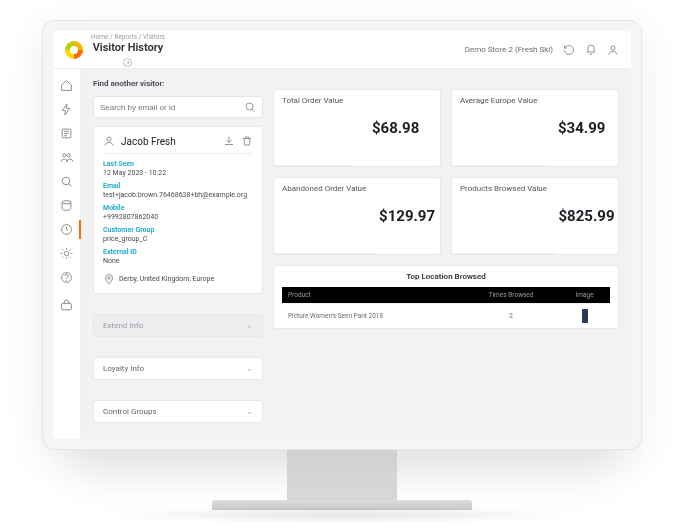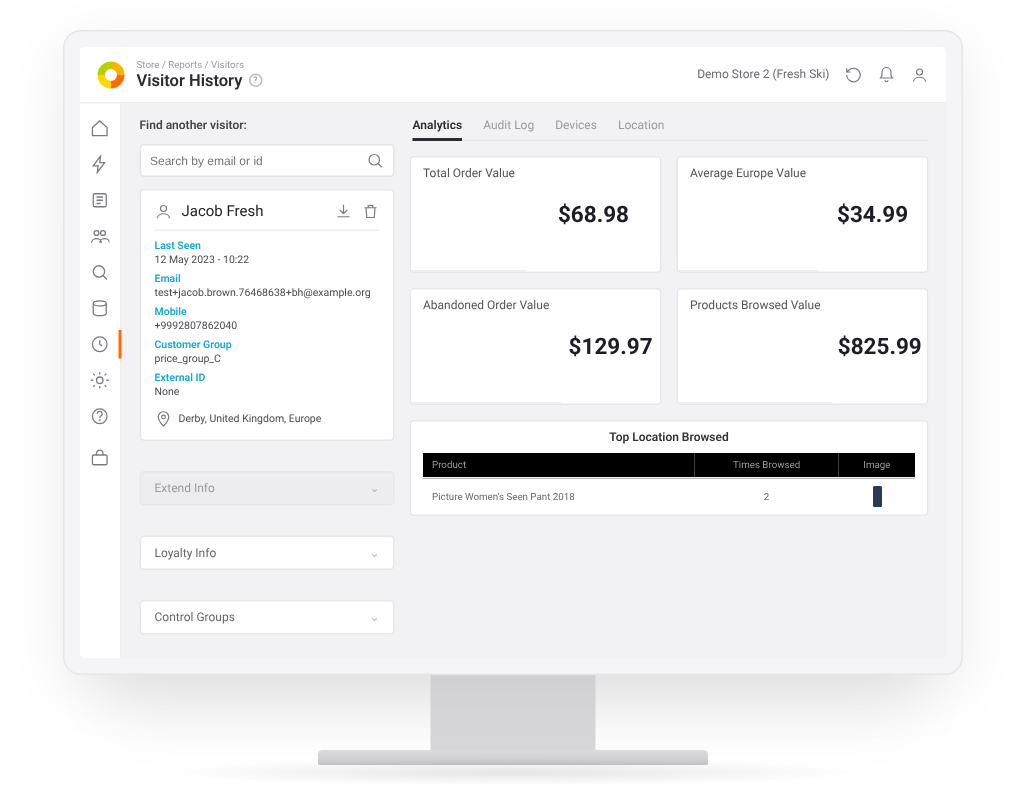--- a/index.html
+++ b/index.html
@@ -28,21 +28,21 @@
 
   .topbar {
     height: 38px; background: #fff; border-bottom: 1px solid #eee;
     display: flex; align-items: center; padding: 0 12px; gap: 8px;
   }
   .logo { width: 18px; height: 18px; position: relative; }
   .logo::before { content:""; position:absolute; inset:0; border-radius:50%;
     background: conic-gradient(#f7b500 0 90deg,#ff6a00 90deg 180deg,#ffd600 180deg 270deg,#b7d100 270deg 360deg); }
   .logo::after  { content:""; position:absolute; inset:5px; border-radius:50%; background:#fff; }
   .crumbs { font-size: 6.5px; color: #9a9aa0; }
-  .title-row { display:flex; align-items:center; gap:4px; }
+  .title-row { display:flex; align-items:center; gap:4px;flex-direction:column; }
   .title { font-size: 11px; font-weight: 600; color: #2b2b33; }
   .help-c { width:9px;height:9px;border:1px solid #bbb;border-radius:50%;display:flex;align-items:center;justify-content:center;font-size:6px;color:#888; }
   .top-right { margin-left:auto; display:flex; align-items:center; gap:10px; font-size:8px; color:#6a6a72; }
   .ico { width:12px;height:12px; display:flex; align-items:center; justify-content:center; color:#7a7a82; }
   .ico svg { width:12px;height:12px; stroke:currentColor; fill:none; stroke-width:1.6; }
 
   .body { flex:1; display:flex; overflow:hidden; }
   .rail {
     width: 28px; background:#fff; border-right:1px solid #eee;
     display:flex; flex-direction:column; align-items:center; gap:11px; padding:10px 0;
@@ -86,21 +86,21 @@
   .thumb { width:6px;height:14px;background:#2a3a55;border-radius:1px;margin:0 auto; }
 </style>
 </head>
 <body>
 
 <div class="monitor">
   <div class="screen">
     <div class="topbar">
       <div class="logo"></div>
       <div>
-        <div class="crumbs">Store / Reports / Visitors</div>
+        <div class="crumbs">Home / Reports / Visitors</div>
         <div class="title-row">
           <div class="title">Visitor History</div>
           <div class="help-c">?</div>
         </div>
       </div>
       <div class="top-right">
         <span>Demo Store 2 (Fresh Ski)</span>
         <span class="ico">
             <svg viewBox="0 0 24 24">
               <path d="M3 12a9 9 0 1 0 3-6.7L3 8"></path>
@@ -270,26 +270,20 @@
               <span>Loyalty Info</span>
               <span class="chev">⌄</span>
             </div>
           <div class="acc">
               <span>Control Groups</span>
               <span class="chev">⌄</span>
             </div>
         </div>
 
         <div class="right">
-          <div class="tabs">
-            <span class="tab active">Analytics</span>
-            <span class="tab">Audit Log</span>
-            <span class="tab">Devices</span>
-            <span class="tab">Location</span>
-          </div>
           <div class="kpis">
             <div class="kpi">
               <div class="klbl">Total Order Value</div>
               <div class="kval">$68.98</div>
             </div>
             <div class="kpi">
               <div class="klbl">Average Europe Value</div>
               <div class="kval">$34.99</div>
             </div>
             <div class="kpi">

